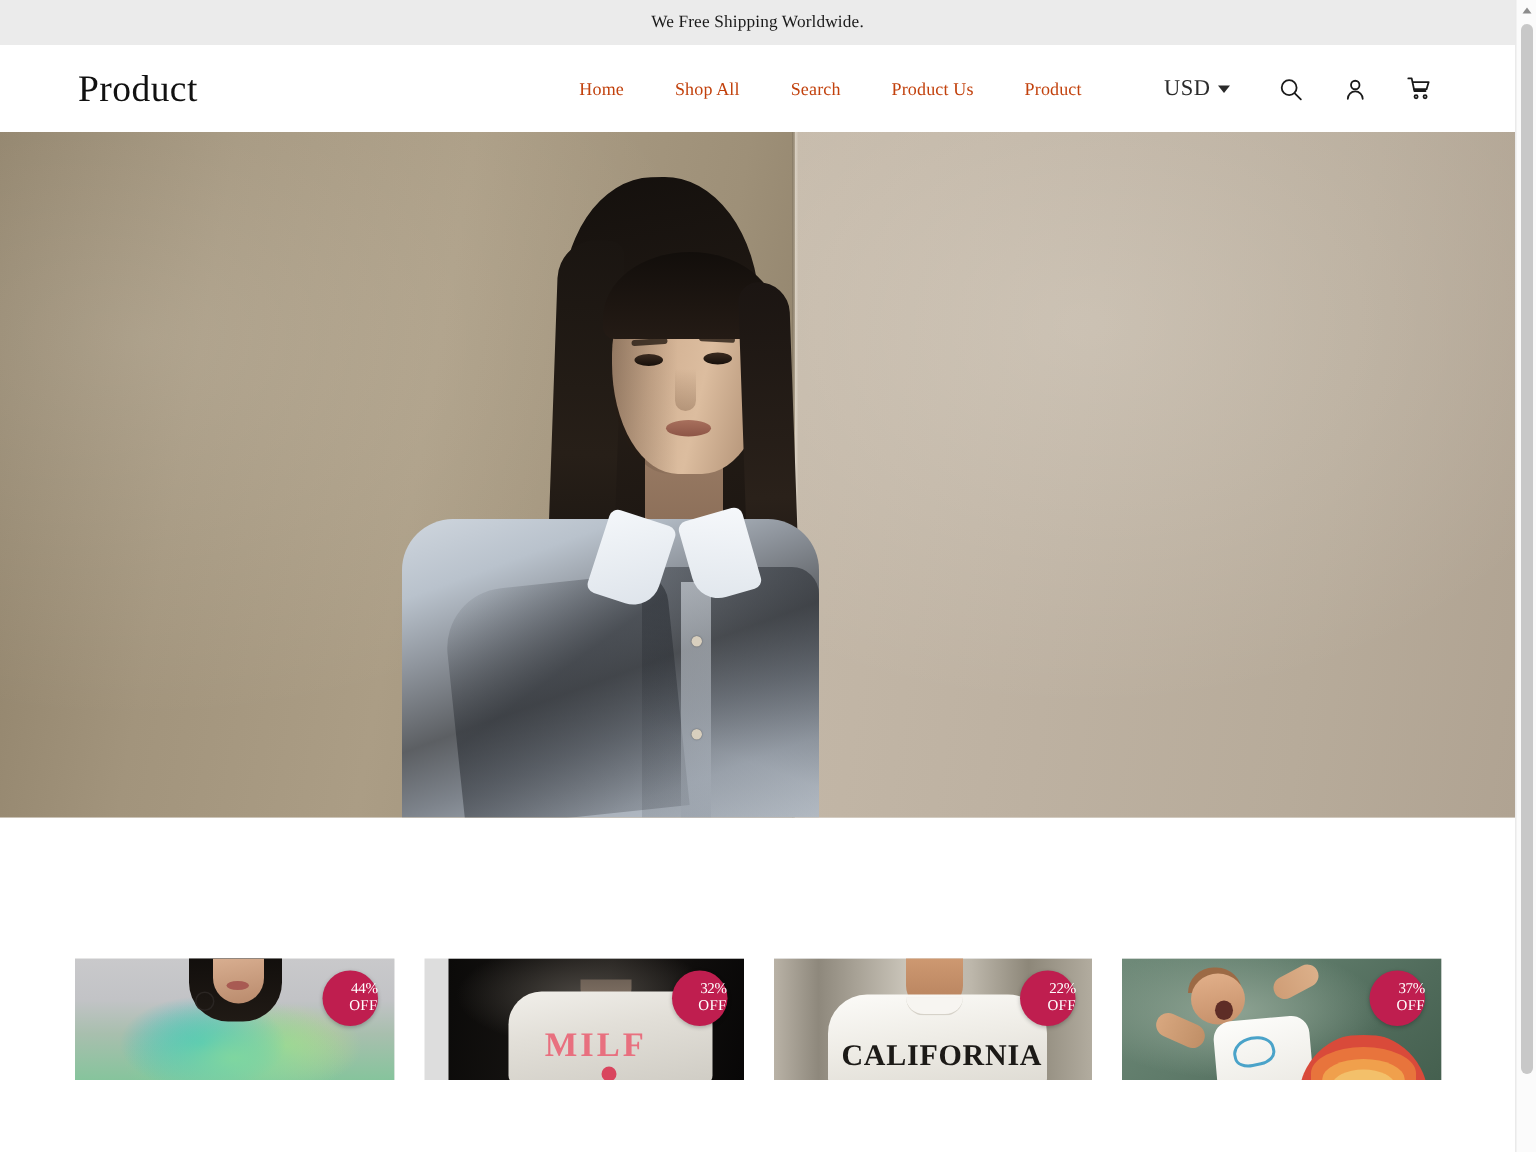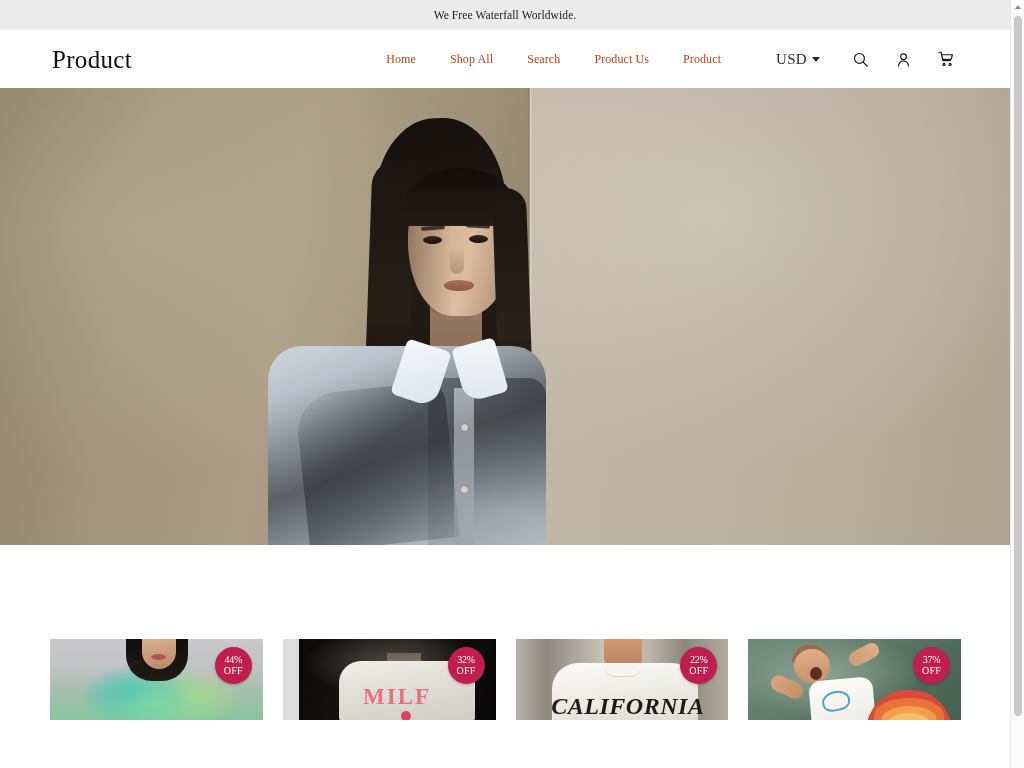--- a/index.html
+++ b/index.html
@@ -429,25 +429,24 @@
     background: #f7f5f1;
     border-radius: 0 0 16px 16px;
     border-bottom: 1px solid #d6d2c9;
   }
   .c3-text {
     position: absolute;
     left: 12px; right: 0; top: 54px;
     text-align: center;
     font-family: "Liberation Serif", serif;
     font-weight: 700;
-    font-size: 24px;
+    font-size: 20px;
     letter-spacing: 0.5px;
     color: #1c1a17;
     z-index: 4;
-    font-style: italic;
   }
 
   
   .img4 {
     background:
       radial-gradient(70% 80% at 34% 44%, #8ea393 0%, rgba(142,163,147,0) 68%),
       linear-gradient(140deg, #6f8a79 0%, #5f7b6a 40%, #506b5b 70%, #45604f 100%);
   }
   .c4-baby-head {
     position: absolute;
@@ -527,21 +526,21 @@
     position: absolute;
     top: 8px;
     right: 11px;
     width: 37px;
     height: 37px;
     border-radius: 50%;
     background: #bf1e4f;
     color: #ffffff;
     display: flex;
     flex-direction: column;
-    align-items: center;
+    align-items: flex-end;
     justify-content: center;
     font-family: "Liberation Serif", serif;
     line-height: 1.05;
     z-index: 9;
     box-shadow: 0 1px 3px rgba(0,0,0,0.25);
   }
   .badge-pct { font-size: 10px; letter-spacing: -0.2px; }
   .badge-off { font-size: 10px; letter-spacing: 0.2px; }
 
   
@@ -575,21 +574,21 @@
     cursor: pointer;
   }
 </style>
 </head>
 <body>
 
 <div class="viewport">
   <div class="page">
 
     <div class="announcement">
-      <span class="announcement-text">We Free Waterfall Worldwide.</span>
+      <span class="announcement-text">We Free Shipping Worldwide.</span>
     </div>
 
     <header class="header">
       <div class="logo">Product</div>
 
       <nav class="nav">
         <ul class="nav-list">
           <li class="nav-item">Home</li>
           <li class="nav-item">Shop All</li>
           <li class="nav-item">Search</li>

